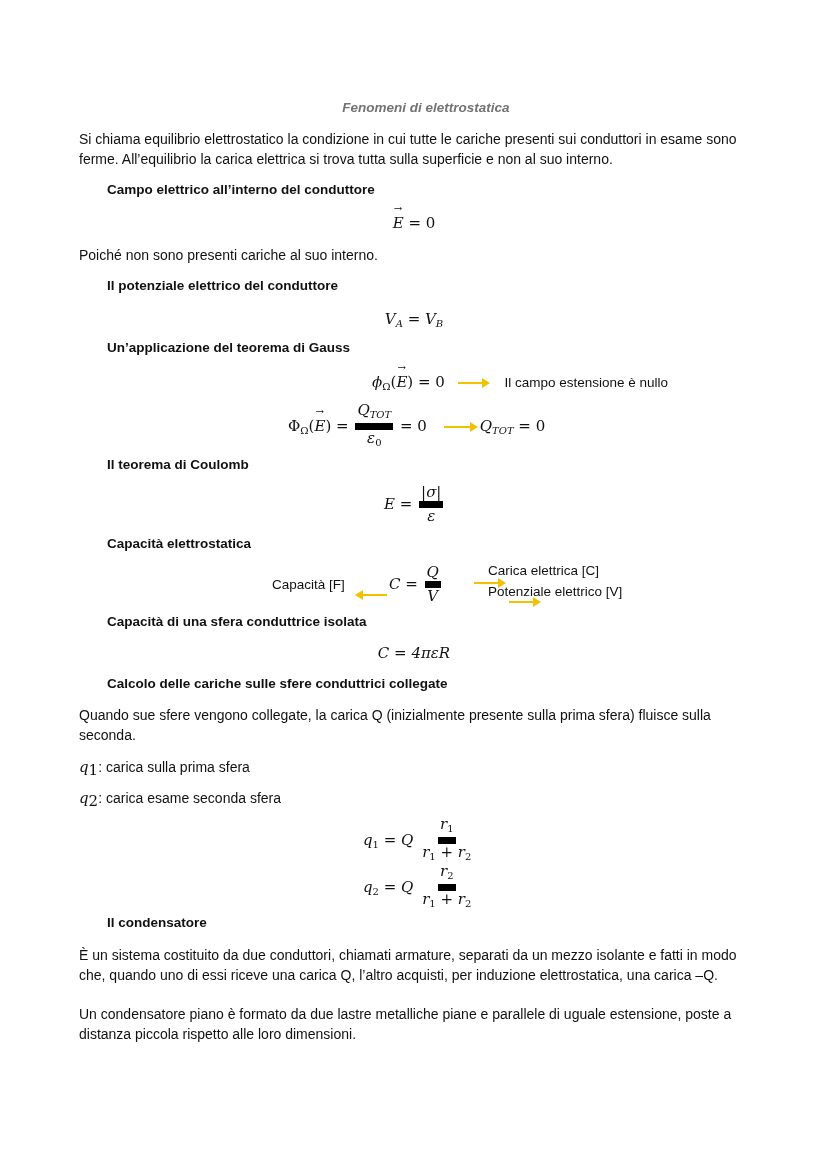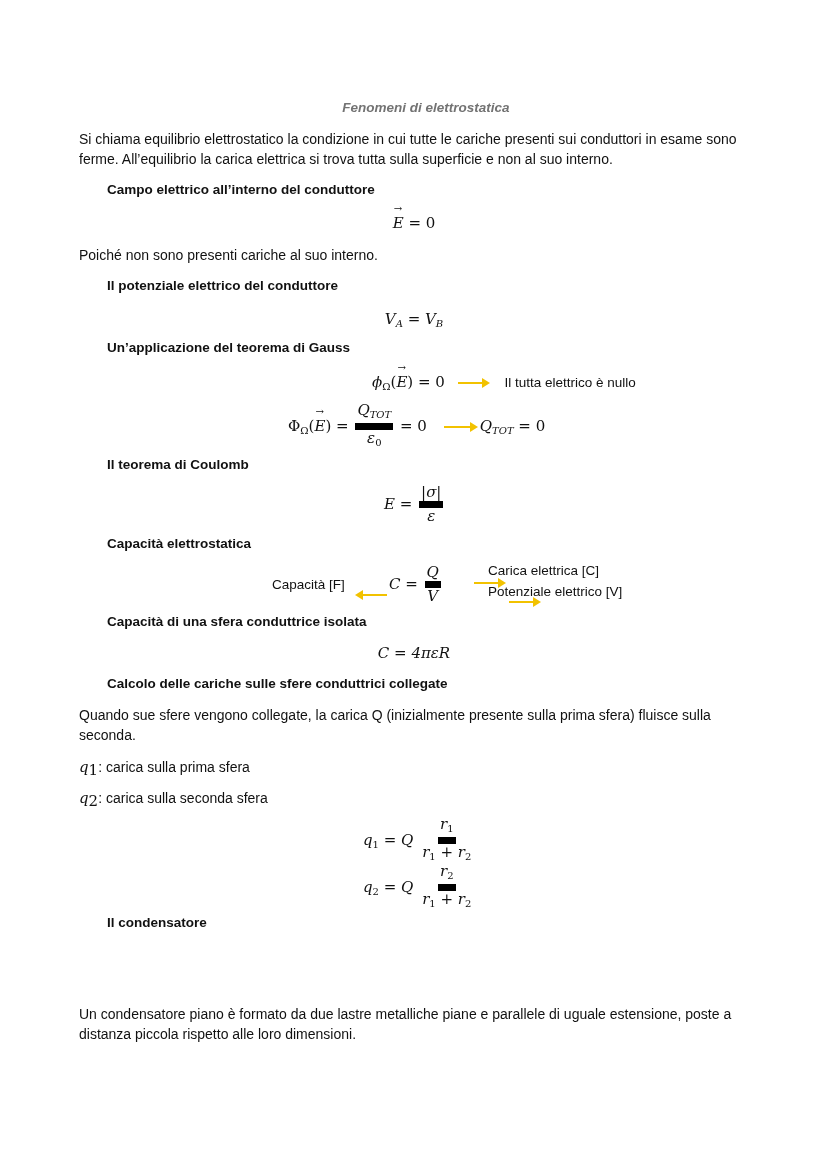--- a/index.html
+++ b/index.html
@@ -48,21 +48,21 @@
   <div class="abs h" style="top:278px;">Il potenziale elettrico del conduttore</div>
   <div class="abs center math" style="top:310px;">
     <span class="mi">V</span><sub class="mi">A</sub><span> = </span><span class="mi">V</span><sub class="mi">B</sub>
   </div>
 
   
   <div class="abs h" style="top:340px;">Un’applicazione del teorema di Gauss</div>
   <div class="abs math" style="top:373px; left:372px;">
     <span class="mi">ϕ</span><sub>Ω</sub>(<span class="mi vec">E</span>) <span>= 0</span>
     <span class="arrow r" style="width:30px; margin:0 12px 0 8px;"></span>
-    <span class="label">Il tutta elettrico è nullo</span>
+    <span class="label">Il campo estensione è nullo</span>
   </div>
   <div class="abs math" style="top:402px; left:288px;">
     <span>Φ</span><sub>Ω</sub>(<span class="mi vec">E</span>) =
     <span class="frac">
       <span class="num"><span class="mi">Q</span><sub class="mi">TOT</sub></span>
       <span class="den"><span class="mi">ε</span><sub>0</sub></span>
     </span>
     <span>= 0</span>
     <span class="arrow r" style="width:32px; margin:0 4px 0 12px;"></span><span class="mi">Q</span><sub class="mi">TOT</sub> <span>= 0</span>
   </div>
@@ -97,34 +97,35 @@
   <div class="abs h" style="top:614px;">Capacità di una sfera conduttrice isolata</div>
   <div class="abs center math mi" style="top:644px;">C = 4πεR</div>
 
   
   <div class="abs h" style="top:676px;">Calcolo delle cariche sulle sfere conduttrici collegate</div>
   <div class="abs p" style="top:705px;">Quando sue sfere vengono collegate, la carica Q (inizialmente presente sulla prima sfera) fluisce sulla seconda.</div>
   <div class="abs p" style="top:757px;">
     <span class="math mi">q</span><sub class="math">1</sub><span>: carica sulla prima sfera</span>
   </div>
   <div class="abs p" style="top:788px;">
-    <span class="math mi">q</span><sub class="math">2</sub><span>: carica sulla seconda sfera</span>
+    <span class="math mi">q</span><sub class="math">2</sub><span>: carica esame seconda sfera</span>
   </div>
   <div class="abs math" style="top:816px; left:363px;">
     <span class="mi">q</span><sub>1</sub><span class="mi"> = Q</span>
     <span class="frac">
       <span class="num"><span class="mi">r</span><sub>1</sub></span>
       <span class="den"><span class="mi">r</span><sub>1</sub><span> + </span><span class="mi">r</span><sub>2</sub></span>
     </span>
   </div>
   <div class="abs math" style="top:863px; left:363px;">
     <span class="mi">q</span><sub>2</sub><span class="mi"> = Q</span>
     <span class="frac">
       <span class="num"><span class="mi">r</span><sub>2</sub></span>
       <span class="den"><span class="mi">r</span><sub>1</sub><span> + </span><span class="mi">r</span><sub>2</sub></span>
     </span>
   </div>
 
   
   <div class="abs h" style="top:915px;">Il condensatore</div>
+  <div class="abs p" style="top:945px;">È un sistema costituito da due conduttori, chiamati armature, separati da un mezzo isolante e fatti in modo che, quando uno di essi riceve una carica Q, l’altro acquisti, per induzione elettrostatica, una carica –Q.</div>
   <div class="abs p" style="top:1004px;">Un condensatore piano è formato da due lastre metalliche piane e parallele di uguale estensione, poste a distanza piccola rispetto alle loro dimensioni.</div>
 
 </div>
 
 </body></html>

